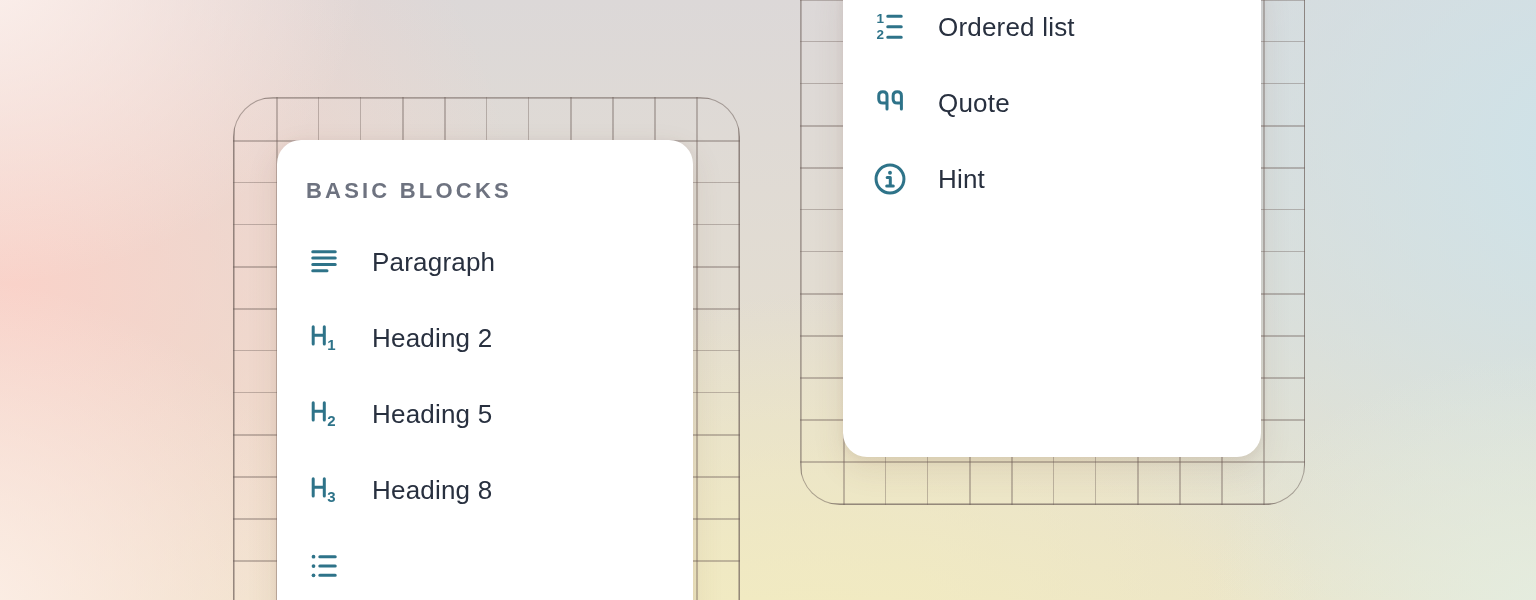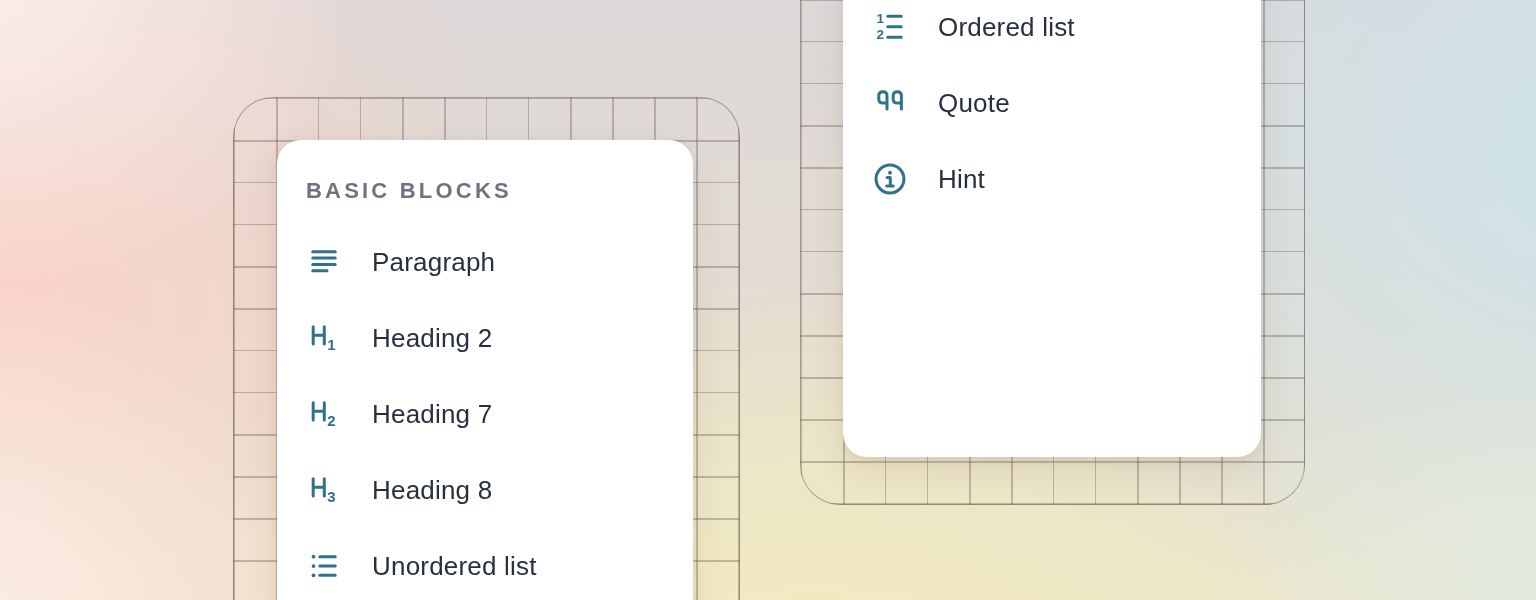--- a/index.html
+++ b/index.html
@@ -78,41 +78,40 @@
         </span>
     <span class="label">Heading 2</span>
   </div>
       <div class="menu-item">
     <span class="icon">
           <svg width="36" height="36" viewBox="0 0 24 24" style="color:var(--accent)">
             <path fill="none" stroke="currentColor" stroke-width="2" stroke-linecap="round" stroke-linejoin="round" d="M4.8 4.5v11.5M4.8 10.2h7.4M12.2 4.5v11.5"></path>
             <text x="14.2" y="20" font-size="10" font-weight="bold" fill="currentColor" font-family="Liberation Sans,sans-serif">2</text>
           </svg>
         </span>
-    <span class="label">Heading 7</span>
+    <span class="label">Heading 5</span>
   </div>
       <div class="menu-item">
     <span class="icon">
           <svg width="36" height="36" viewBox="0 0 24 24" style="color:var(--accent)">
             <path fill="none" stroke="currentColor" stroke-width="2" stroke-linecap="round" stroke-linejoin="round" d="M4.8 4.5v11.5M4.8 10.2h7.4M12.2 4.5v11.5"></path>
             <text x="14.2" y="20" font-size="10" font-weight="bold" fill="currentColor" font-family="Liberation Sans,sans-serif">3</text>
           </svg>
         </span>
     <span class="label">Heading 8</span>
   </div>
       <div class="menu-item">
     <span class="icon">
           <svg width="36" height="36" viewBox="0 0 24 24" style="color:var(--accent)">
             <circle cx="5" cy="5.8" r="1.25" fill="currentColor"></circle>
             <circle cx="5" cy="12" r="1.25" fill="currentColor"></circle>
             <circle cx="5" cy="18.2" r="1.25" fill="currentColor"></circle>
             <path fill="none" stroke="currentColor" stroke-width="2" stroke-linecap="round" stroke-linejoin="round" d="M9.2 5.8h10.3M9.2 12h10.3M9.2 18.2h10.3"></path>
           </svg>
         </span>
-    <span class="label">Unordered list</span>
   </div>
     </div>
 </div>
 
 <div class="card" id="card-right">
   <div class="menu-list">
       <div class="menu-item">
     <span class="icon">
           <svg width="36" height="36" viewBox="0 0 24 24" style="color:var(--accent)">
             <text x="3" y="9.6" font-size="9" font-weight="bold" fill="currentColor" font-family="Liberation Sans,sans-serif">1</text>

